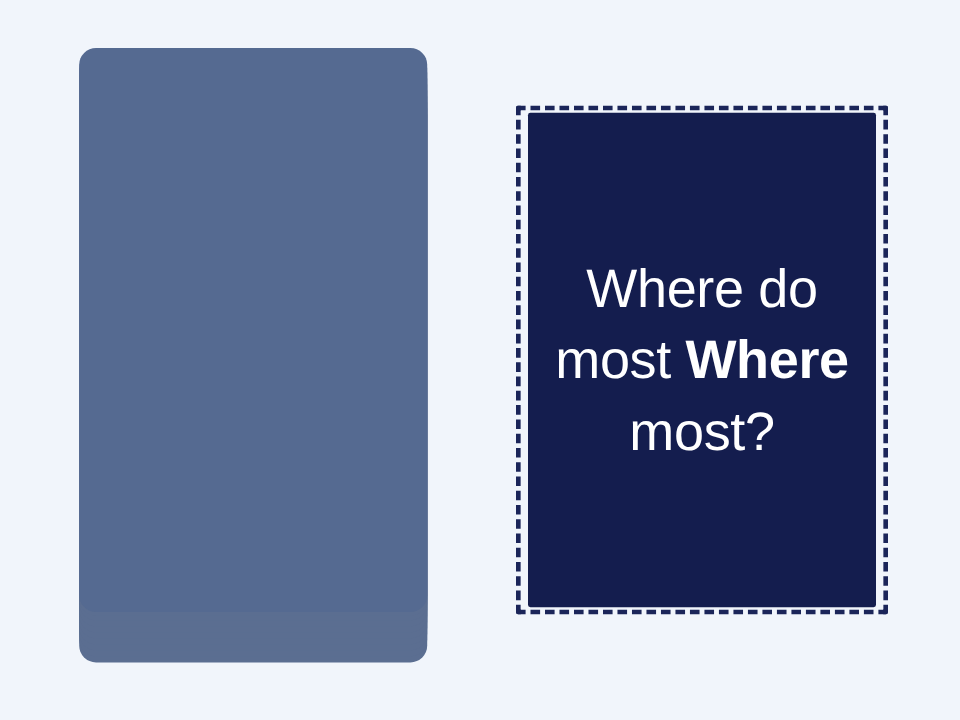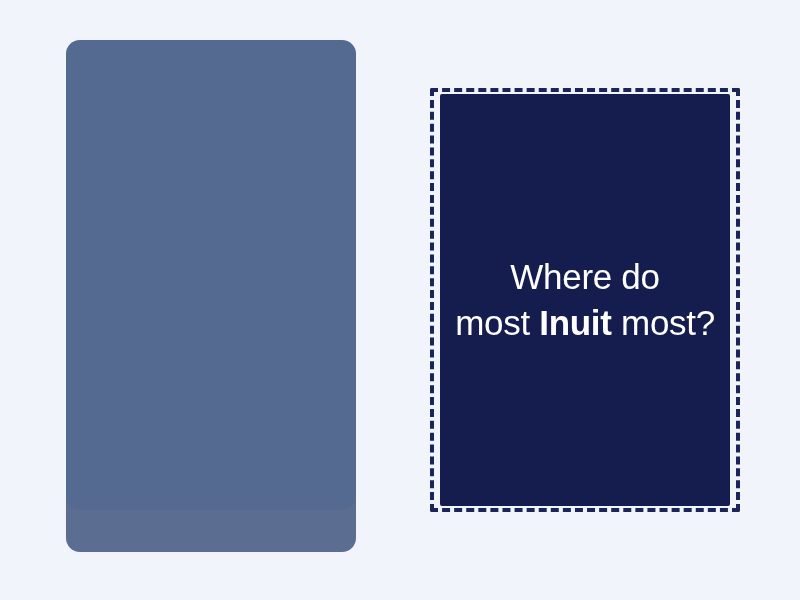--- a/index.html
+++ b/index.html
@@ -75,21 +75,21 @@
     background: #141d4e;
     border-radius: 2px;
     display: flex;
     align-items: center;
     justify-content: center;
     padding: 0 14px;
     box-sizing: border-box;
   }
   .question-text {
     color: #ffffff;
-    font-size: 35px;
+    font-size: 45px;
     line-height: 1.32;
     text-align: center;
     font-weight: 400;
     letter-spacing: -0.3px;
   }
   .question-text .bold {
     font-weight: 700;
   }
 </style>
 </head>
@@ -108,18 +108,18 @@
     <div class="deck-layer edge" style="top:7px;"></div>
     <div class="deck-layer edge" style="top:3px;"></div>
     <div class="deck-top"></div>
   </div>
 
   <div class="card-wrap">
     <div class="dashed-frame"></div>
     <div class="question-card">
       <div class="question-text">
         <span>Where do</span><br>
-        <span>most </span><span class="bold">Inuit</span><span> most?</span>
+        <span>most </span><span class="bold">Where</span><span> most?</span>
       </div>
     </div>
   </div>
 
 </div>
 
 </body></html>

